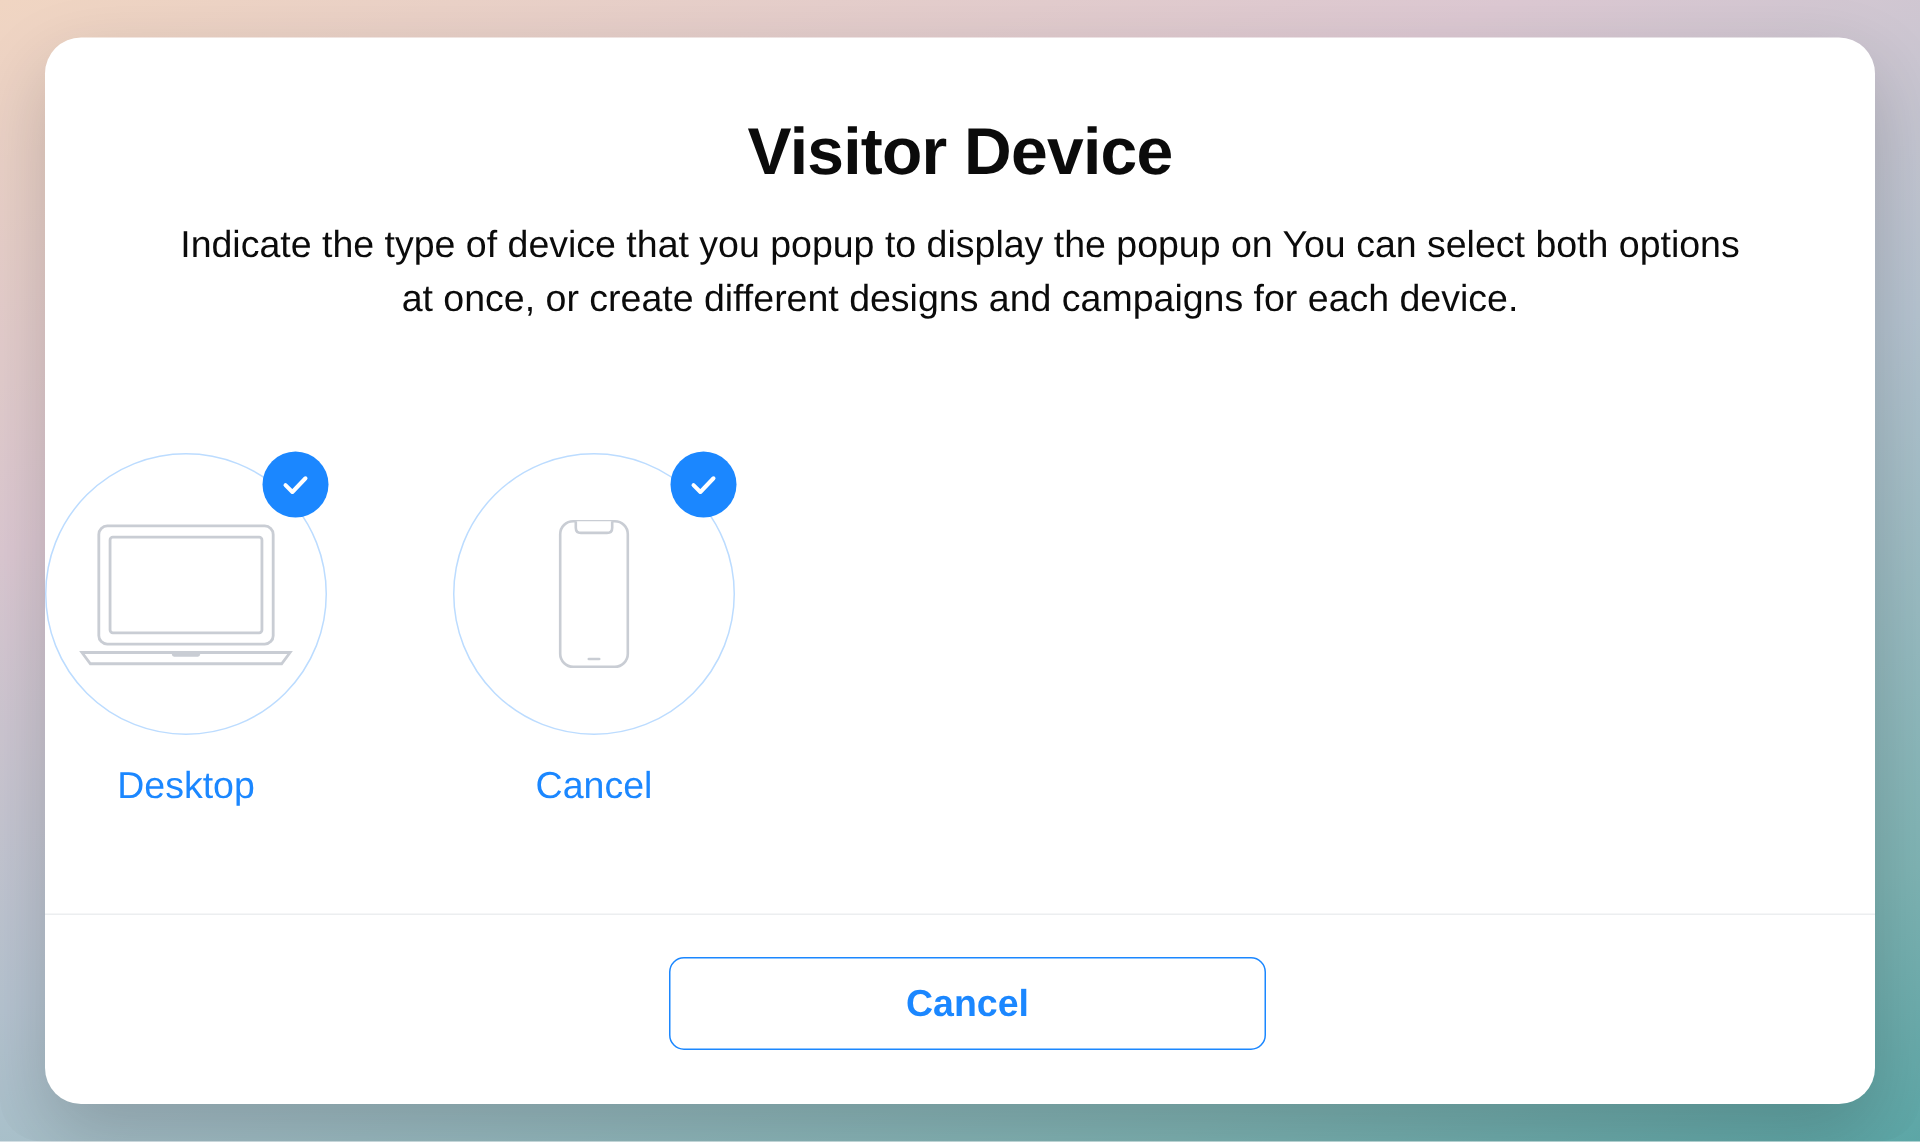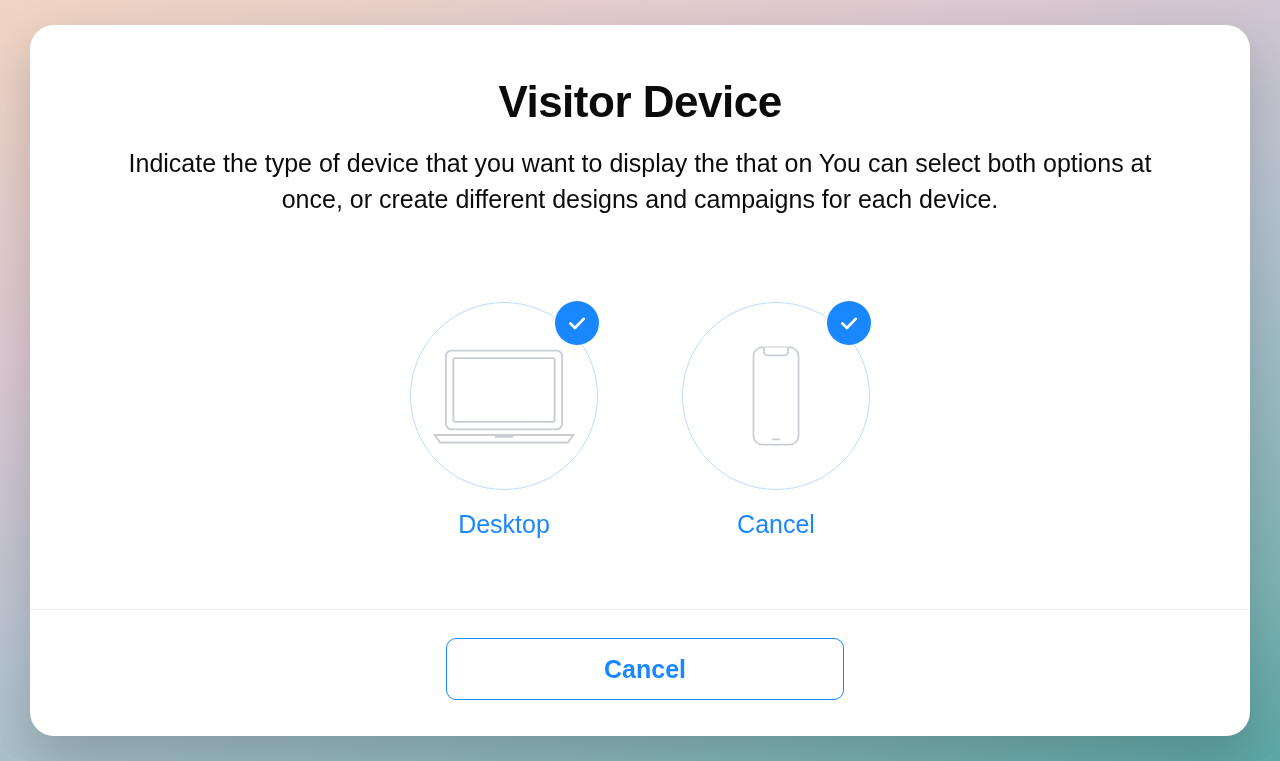--- a/index.html
+++ b/index.html
@@ -40,21 +40,21 @@
     .modal-description {
       font-size: 25px;
       font-weight: 500;
       color: #0b0b0b;
       line-height: 1.45;
       max-width: 1060px;
       margin: 0 auto;
     }
     .options {
       display: flex;
-      justify-content: center;
+      justify-content: flex-start;
       gap: 84px;
       margin-top: 85px;
       margin-bottom: 70px;
     }
     .option {
       display: flex;
       flex-direction: column;
       align-items: center;
       cursor: pointer;
     }
@@ -129,21 +129,21 @@
       background: #1b87ff;
       color: #ffffff;
     }
   </style>
 </head>
 <body>
 
 <div class="modal">
   <div class="modal-header">
     <h1 class="modal-title">Visitor Device</h1>
-    <p class="modal-description">Indicate the type of device that you want to display the that on You can select both options at once, or create different designs and campaigns for each device.</p>
+    <p class="modal-description">Indicate the type of device that you popup to display the popup on You can select both options at once, or create different designs and campaigns for each device.</p>
   </div>
 
   <div class="options">
 
     <div class="option">
       <div class="option-circle">
         <div class="check-badge">
           <svg viewBox="0 0 24 24" fill="none" stroke="#ffffff" stroke-width="3.2" stroke-linecap="round" stroke-linejoin="round">
             <polyline points="4 12.5 9.5 18 20 7"></polyline>
           </svg>

